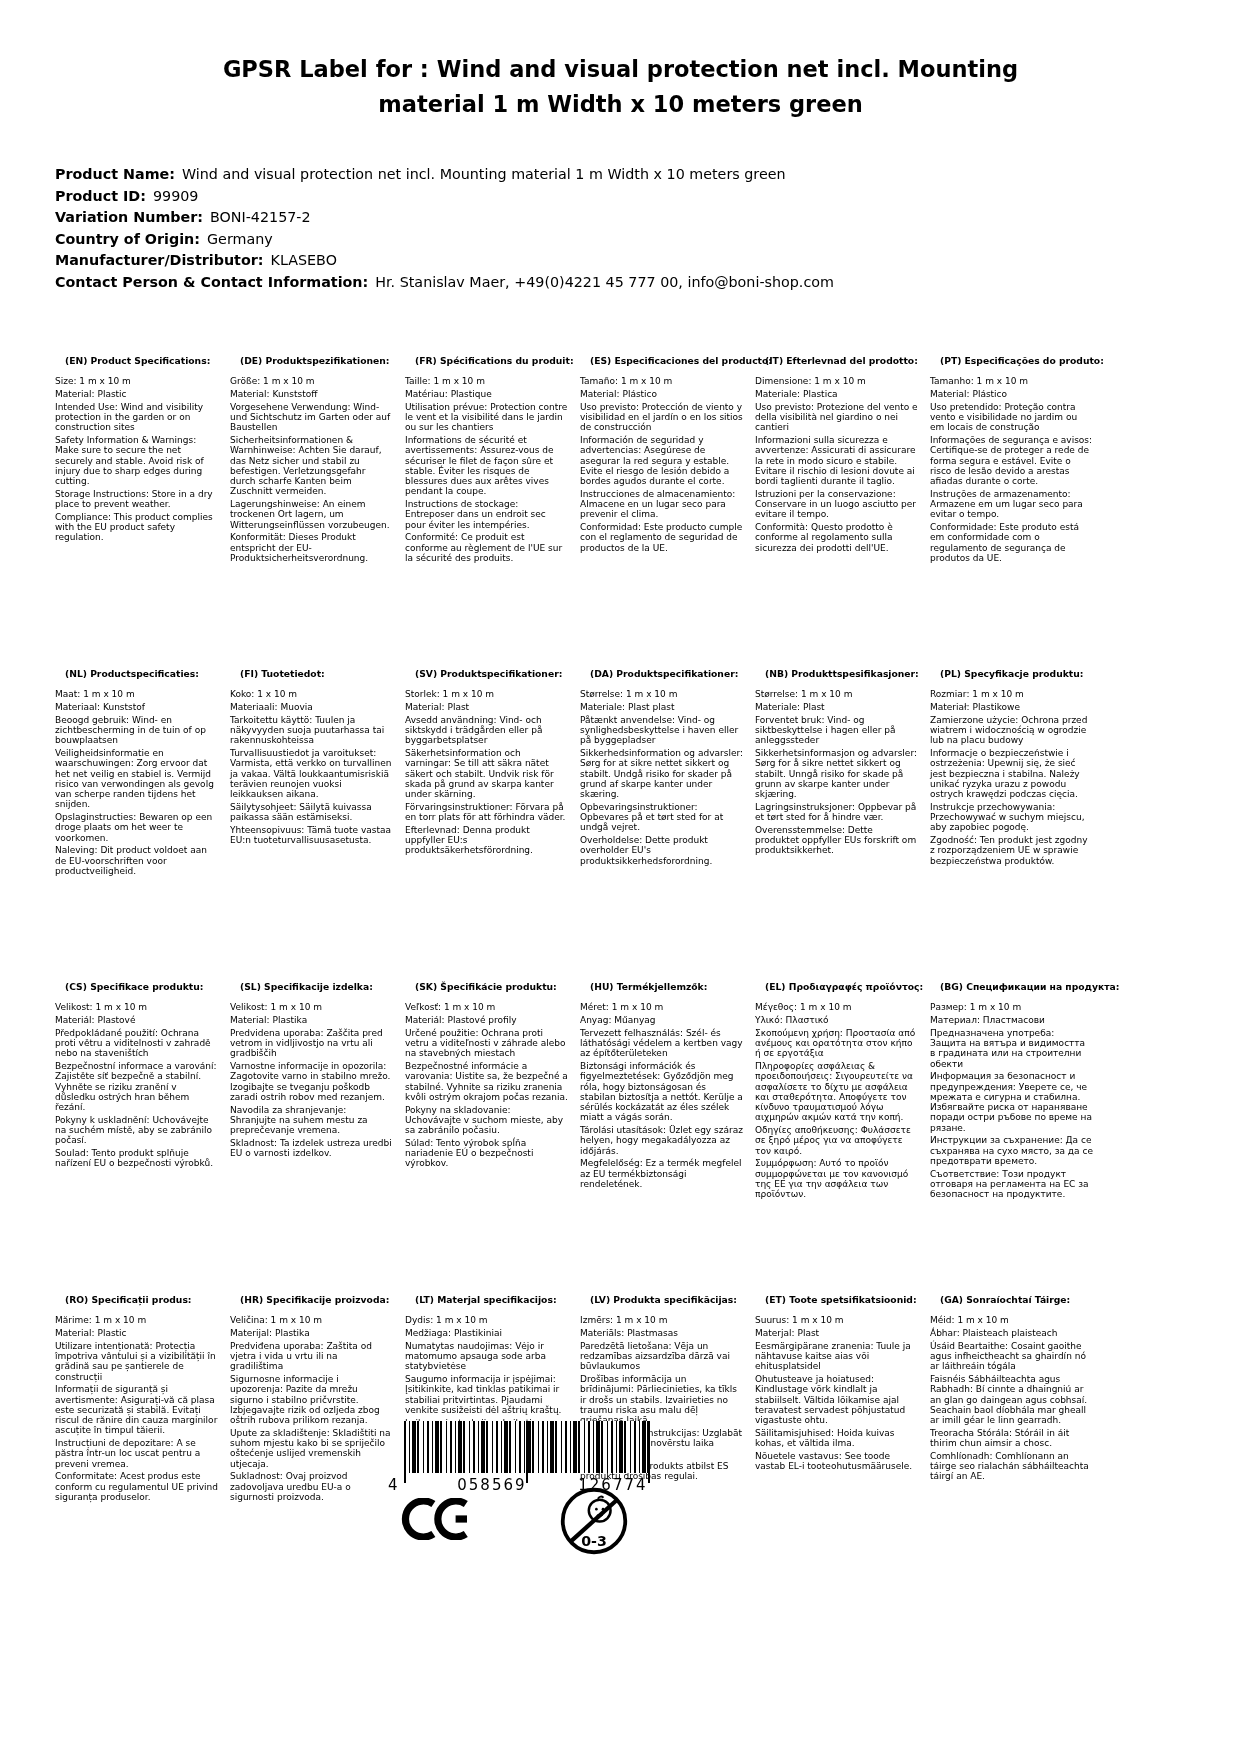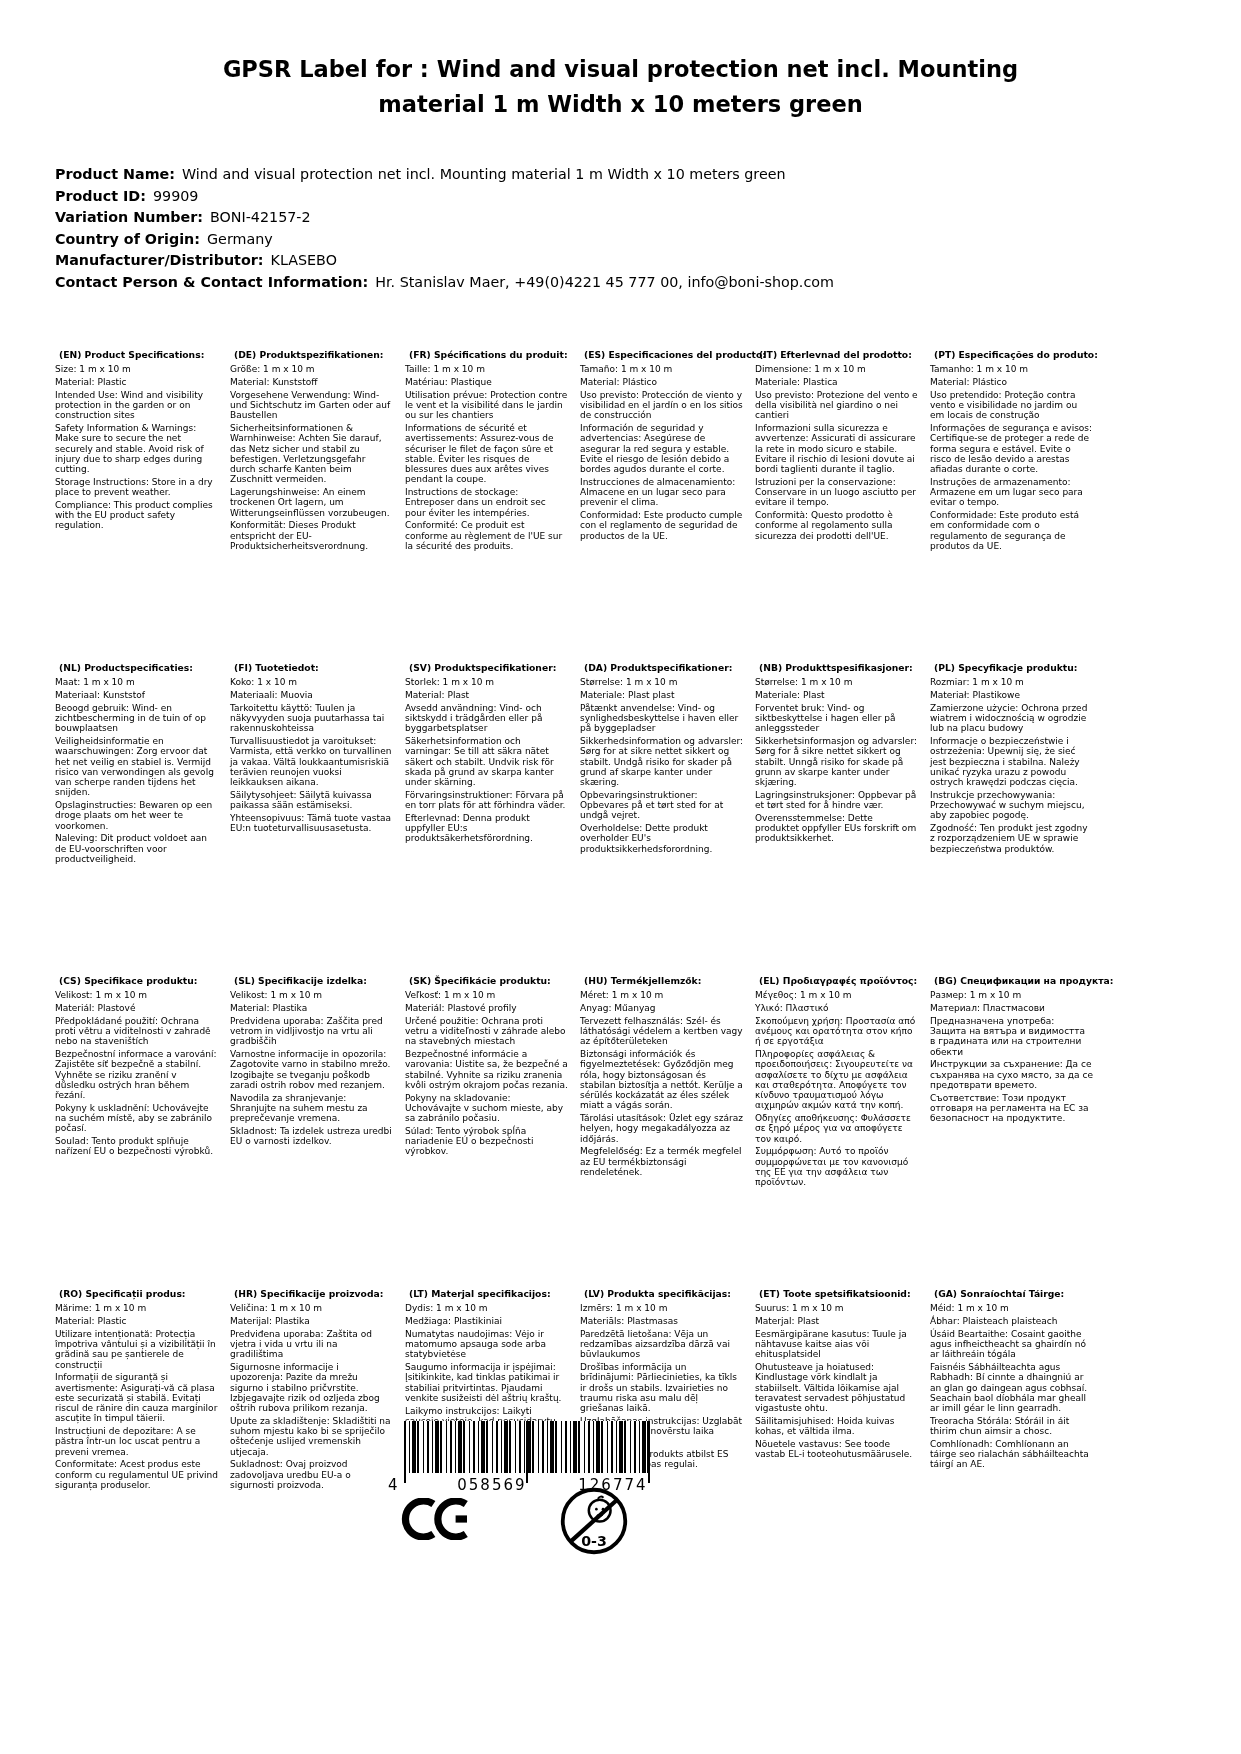--- a/index.html
+++ b/index.html
@@ -14,21 +14,21 @@
   .product-info { position:absolute; top:167px; left:55px; font-size:14.3px; line-height:15px; }
   .pi-row { margin-bottom:6.5px; white-space:nowrap; }
   .pi-label { font-weight:bold; margin-right:7px; }
   .spec-grid {
     position:absolute; top:346px; left:55px;
     display:grid; grid-template-columns:repeat(6,163px); column-gap:12px;
     grid-template-rows:313px 313px 313px auto; align-items:start;
     font-size:9px; line-height:1.14;
   }
   .spec-block { width:163px; }
-  .spec-header { font-weight:bold; font-size:9.2px; white-space:nowrap; margin:4px; }
+  .spec-header { font-weight:bold; font-size:9.2px; white-space:nowrap; margin:10px; }
   .spec-line { margin:2.5px 0 0 0; }
   .spec-line.first { margin-top:0.5px; }
   
   .barcode { position:absolute; left:388px; top:1421px; display:flex; align-items:flex-end; }
   .bc-lead { font-size:15px; line-height:1; padding-right:6px; padding-bottom:2px; }
   .bc-main { position:relative; width:246px; height:74px; }
   .bc-bars {
     position:absolute; left:0; right:0; top:0; height:52px;
     background:repeating-linear-gradient(90deg,
       #000 0px,#000 2px,#fff 2px,#fff 5px,
@@ -212,20 +212,21 @@
         <p class="spec-line">Σκοπούμενη χρήση: Προστασία από ανέμους και ορατότητα στον κήπο ή σε εργοτάξια</p>
         <p class="spec-line">Πληροφορίες ασφάλειας &amp; προειδοποιήσεις: Σιγουρευτείτε να ασφαλίσετε το δίχτυ με ασφάλεια και σταθερότητα. Αποφύγετε τον κίνδυνο τραυματισμού λόγω αιχμηρών ακμών κατά την κοπή.</p>
         <p class="spec-line">Οδηγίες αποθήκευσης: Φυλάσσετε σε ξηρό μέρος για να αποφύγετε τον καιρό.</p>
         <p class="spec-line">Συμμόρφωση: Αυτό το προϊόν συμμορφώνεται με τον κανονισμό της ΕΕ για την ασφάλεια των προϊόντων.</p>
       </div>
       <div class="spec-block">
         <div class="spec-header">(BG) Спецификации на продукта:</div>
         <p class="spec-line first">Размер: 1 m x 10 m</p>
         <p class="spec-line">Материал: Пластмасови</p>
         <p class="spec-line">Предназначена употреба: Защита на вятъра и видимостта в градината или на строителни обекти</p>
+        <p class="spec-line">Информация за безопасност и предупреждения: Уверете се, че мрежата е сигурна и стабилна. Избягвайте риска от нараняване поради остри ръбове по време на рязане.</p>
         <p class="spec-line">Инструкции за съхранение: Да се съхранява на сухо място, за да се предотврати времето.</p>
         <p class="spec-line">Съответствие: Този продукт отговаря на регламента на ЕС за безопасност на продуктите.</p>
       </div>
       <div class="spec-block">
         <div class="spec-header">(RO) Specificații produs:</div>
         <p class="spec-line first">Mărime: 1 m x 10 m</p>
         <p class="spec-line">Material: Plastic</p>
         <p class="spec-line">Utilizare intenționată: Protecția împotriva vântului și a vizibilității în grădină sau pe șantierele de construcții</p>
         <p class="spec-line">Informații de siguranță și avertismente: Asigurați-vă că plasa este securizată și stabilă. Evitați riscul de rănire din cauza marginilor ascuțite în timpul tăierii.</p>
         <p class="spec-line">Instrucțiuni de depozitare: A se păstra într-un loc uscat pentru a preveni vremea.</p>
@@ -255,21 +256,21 @@
         <p class="spec-line">Materiāls: Plastmasas</p>
         <p class="spec-line">Paredzētā lietošana: Vēja un redzamības aizsardzība dārzā vai būvlaukumos</p>
         <p class="spec-line">Drošības informācija un brīdinājumi: Pārliecinieties, ka tīkls ir drošs un stabils. Izvairieties no traumu riska asu malu dēļ griešanas laikā.</p>
         <p class="spec-line">Uzglabāšanas instrukcijas: Uzglabāt sausā vietā, lai novērstu laika apstākļus.</p>
         <p class="spec-line">Atbilstība: Šis produkts atbilst ES produktu drošības regulai.</p>
       </div>
       <div class="spec-block">
         <div class="spec-header">(ET) Toote spetsifikatsioonid:</div>
         <p class="spec-line first">Suurus: 1 m x 10 m</p>
         <p class="spec-line">Materjal: Plast</p>
-        <p class="spec-line">Eesmärgipärane kasutus: Tuule ja nähtavuse kaitse aias või ehitusplatsidel</p>
+        <p class="spec-line">Eesmärgipärane zranenia: Tuule ja nähtavuse kaitse aias või ehitusplatsidel</p>
         <p class="spec-line">Ohutusteave ja hoiatused: Kindlustage võrk kindlalt ja stabiilselt. Vältida lõikamise ajal teravatest servadest põhjustatud vigastuste ohtu.</p>
         <p class="spec-line">Säilitamisjuhised: Hoida kuivas kohas, et vältida ilma.</p>
         <p class="spec-line">Nõuetele vastavus: See toode vastab EL-i tooteohutusmäärusele.</p>
       </div>
       <div class="spec-block">
         <div class="spec-header">(GA) Sonraíochtaí Táirge:</div>
         <p class="spec-line first">Méid: 1 m x 10 m</p>
         <p class="spec-line">Ábhar: Plaisteach plaisteach</p>
         <p class="spec-line">Úsáid Beartaithe: Cosaint gaoithe agus infheictheacht sa ghairdín nó ar láithreáin tógála</p>
         <p class="spec-line">Faisnéis Sábháilteachta agus Rabhadh: Bí cinnte a dhaingniú ar an glan go daingean agus cobhsaí. Seachain baol díobhála mar gheall ar imill géar le linn gearradh.</p>

